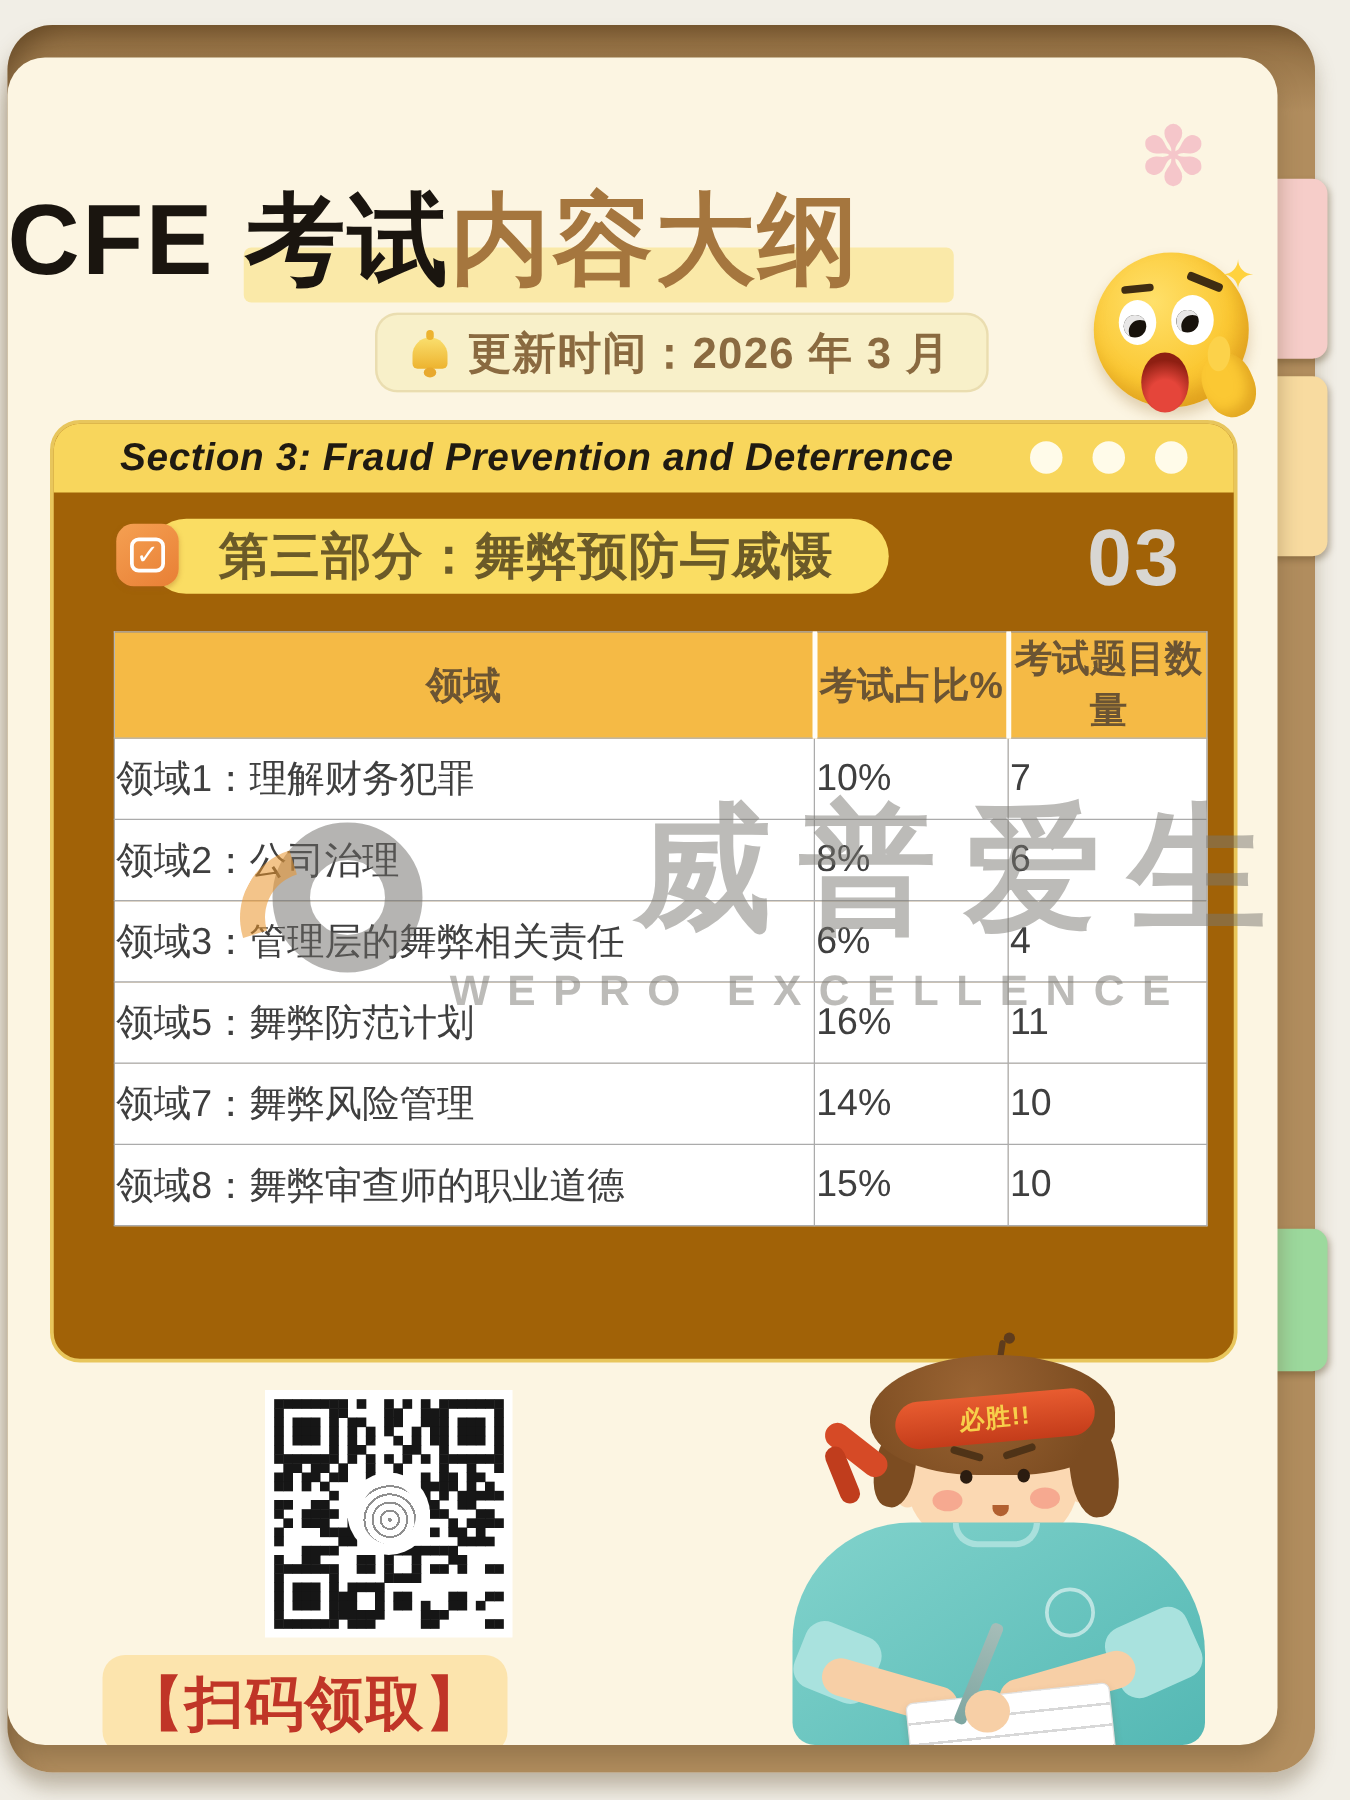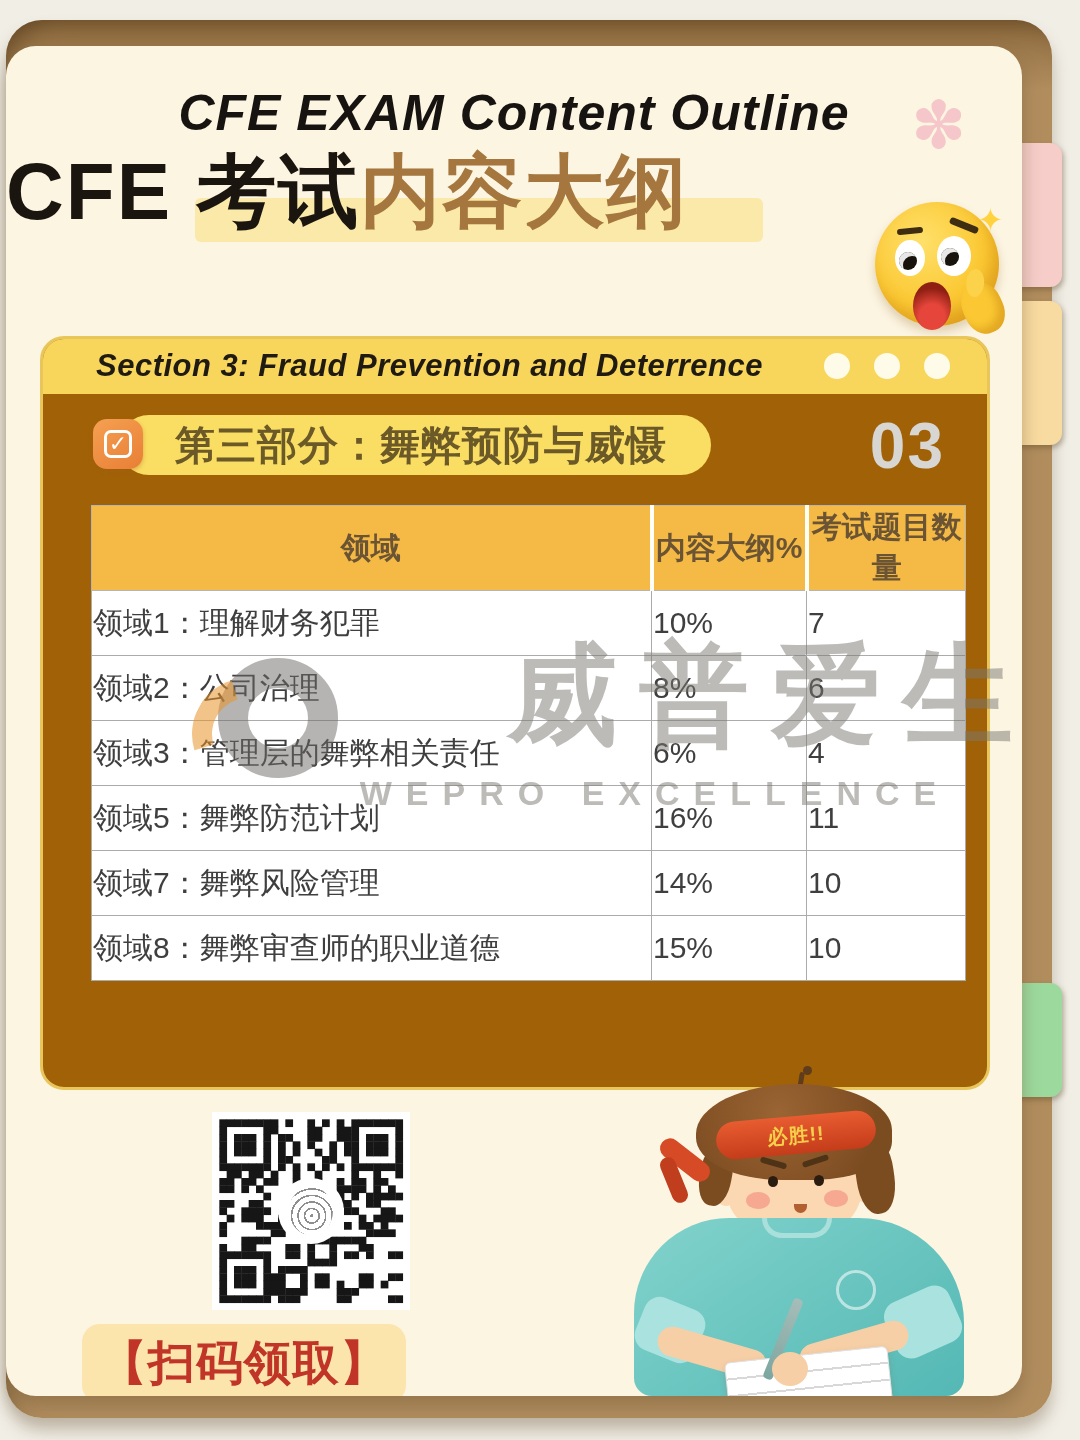--- a/index.html
+++ b/index.html
@@ -192,25 +192,28 @@
 <body>
 
 <div class="canvas">
   <div class="cover"></div>
   <div class="tab tab-pink"></div>
   <div class="tab tab-yellow"></div>
   <div class="tab tab-green"></div>
 
   <div class="page">
 
-    <div class="title-en">CFE EXAM Content Outline</div>
     <div class="title-hl"></div>
     <div class="title-zh"><span class="zh-black">CFE 考试</span><span class="zh-brown">内容大纲</span></div>
     <div class="asterisk">✽</div>
 
+    <div class="badge">
+      <span class="bell"></span>
+      <span class="badge-text">更新时间：2026 年 3 月</span>
+    </div>
 
     <div class="emoji">
       <div class="em-face"></div>
       <div class="em-brow-l"></div>
       <div class="em-brow-r"></div>
       <div class="em-eye l"></div>
       <div class="em-eye r"></div>
       <div class="em-mouth"></div>
       <div class="em-hand"></div>
       <div class="em-spark">✦</div>
@@ -237,21 +240,21 @@
 
       <table class="outline">
         <colgroup>
             <col class="c1">
             <col class="c2">
             <col class="c3">
           </colgroup>
         <thead>
           <tr>
             <th>领域</th>
-            <th>内容大纲%</th>
+            <th>考试占比%</th>
             <th>考试题目数量</th>
           </tr>
         </thead>
         <tbody>
           <tr>
             <td>领域1：理解财务犯罪</td>
             <td>10%</td>
             <td>7</td>
           </tr>
           <tr>

